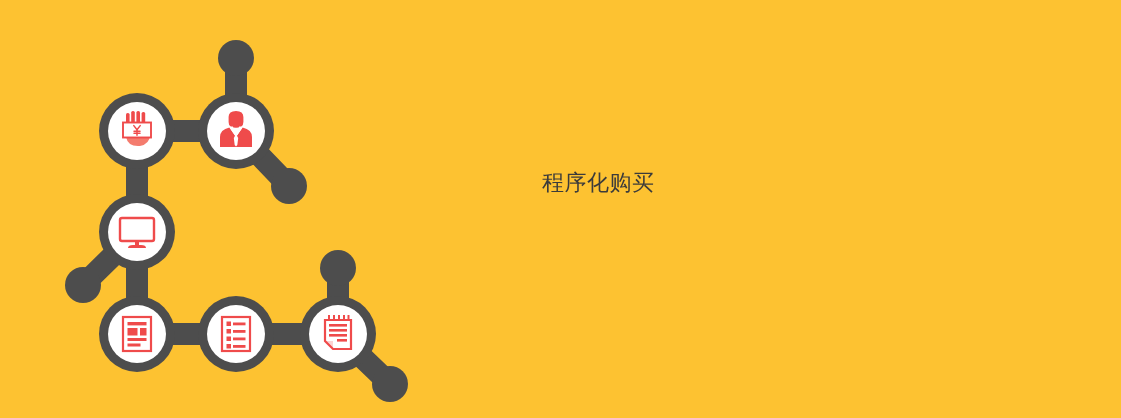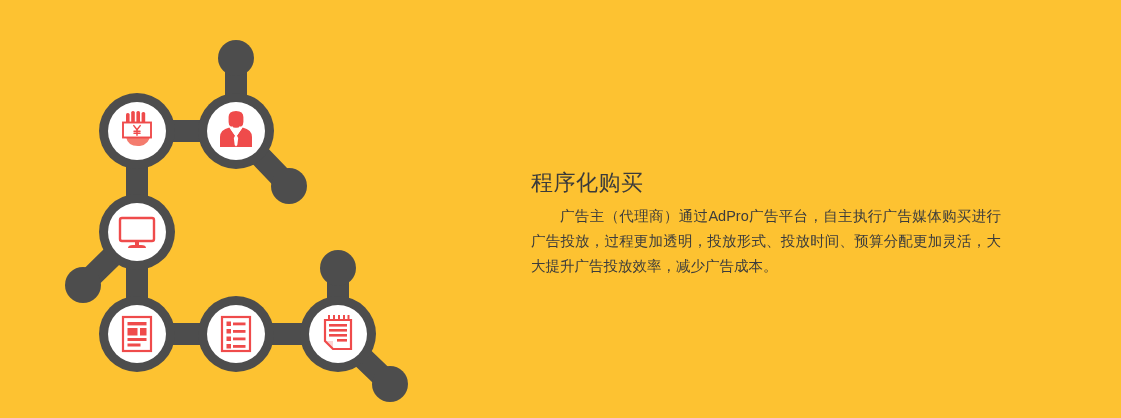--- a/index.html
+++ b/index.html
@@ -21,21 +21,21 @@
   }
   #network-diagram {
     position: absolute;
     left: 0;
     top: 0;
     width: 470px;
     height: 418px;
   }
   #content-block {
     position: absolute;
-    left: 531px;
+    left: 542px;
     top: 168px;
     width: 470px;
   }
   #heading {
     font-size: 22px;
     line-height: 30px;
     color: #3b3b3b;
     font-weight: normal;
     margin: 0 0 6px 0;
     letter-spacing: 0.5px;
@@ -185,16 +185,15 @@
         <rect x="-9" y="-5" width="18" height="2.6" fill="#EF4B4B"></rect>
         <rect x="-9" y="0" width="18" height="2.6" fill="#EF4B4B"></rect>
         <rect x="-1" y="5" width="10" height="2.6" fill="#EF4B4B"></rect>
       </g>
     </g>
 
   </svg>
 
   <div id="content-block">
     <h2 id="heading">程序化购买</h2>
-    <p id="body-text">广告主（代理商）通过AdPro广告平台，自主执行广告媒体购买进行广告投放，过程更加透明，投放形式、投放时间、预算分配更加灵活，大大提升广告投放效率，减少广告成本。</p>
   </div>
 
 </div>
 
 </body></html>

